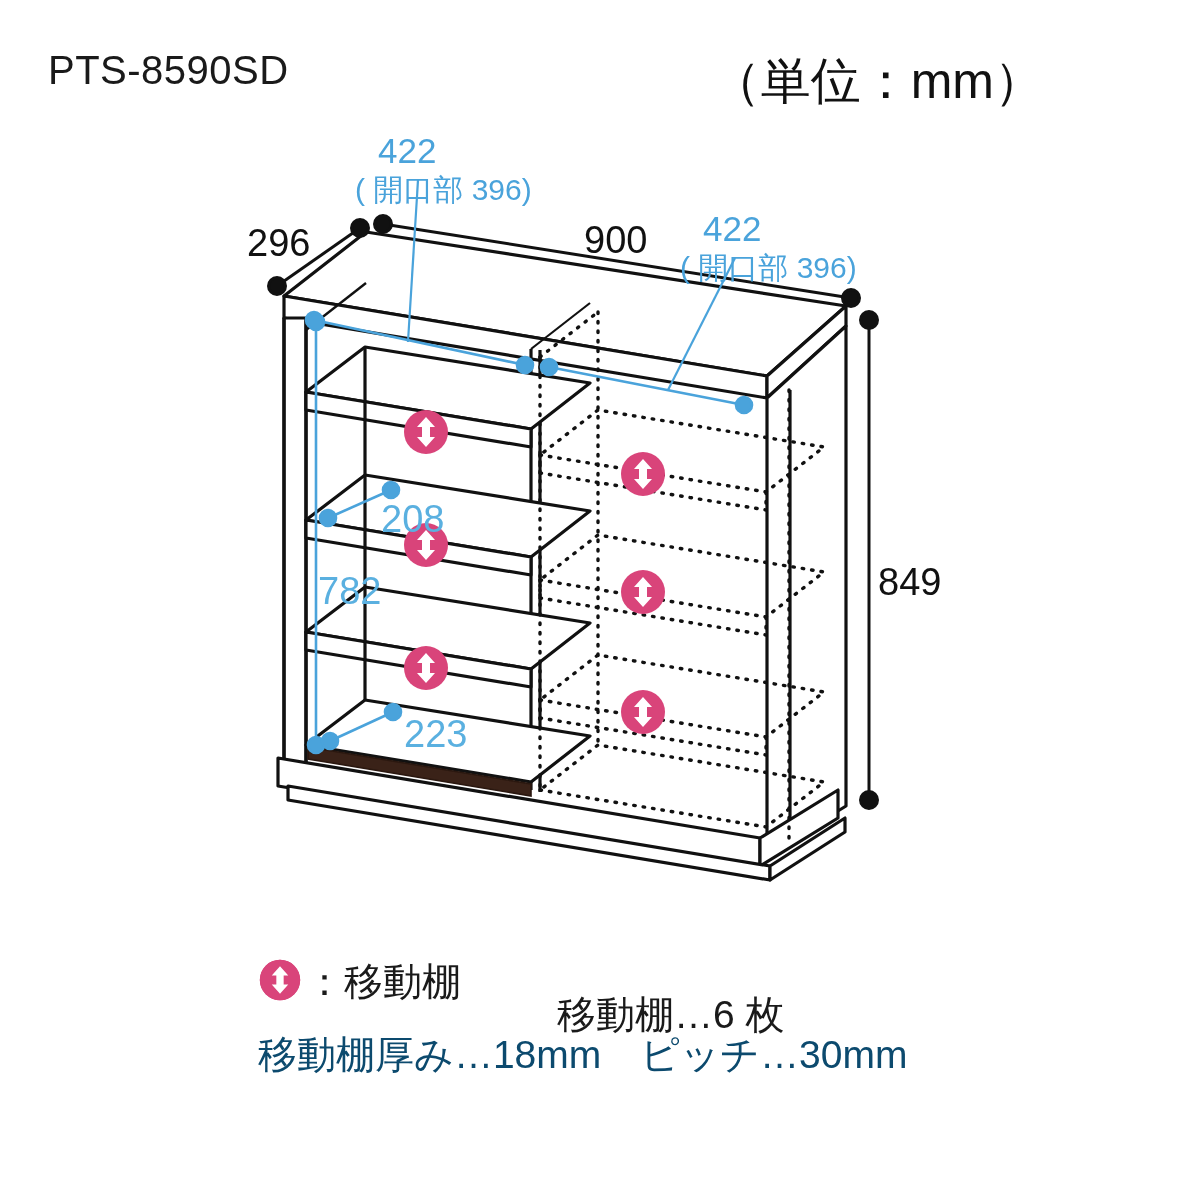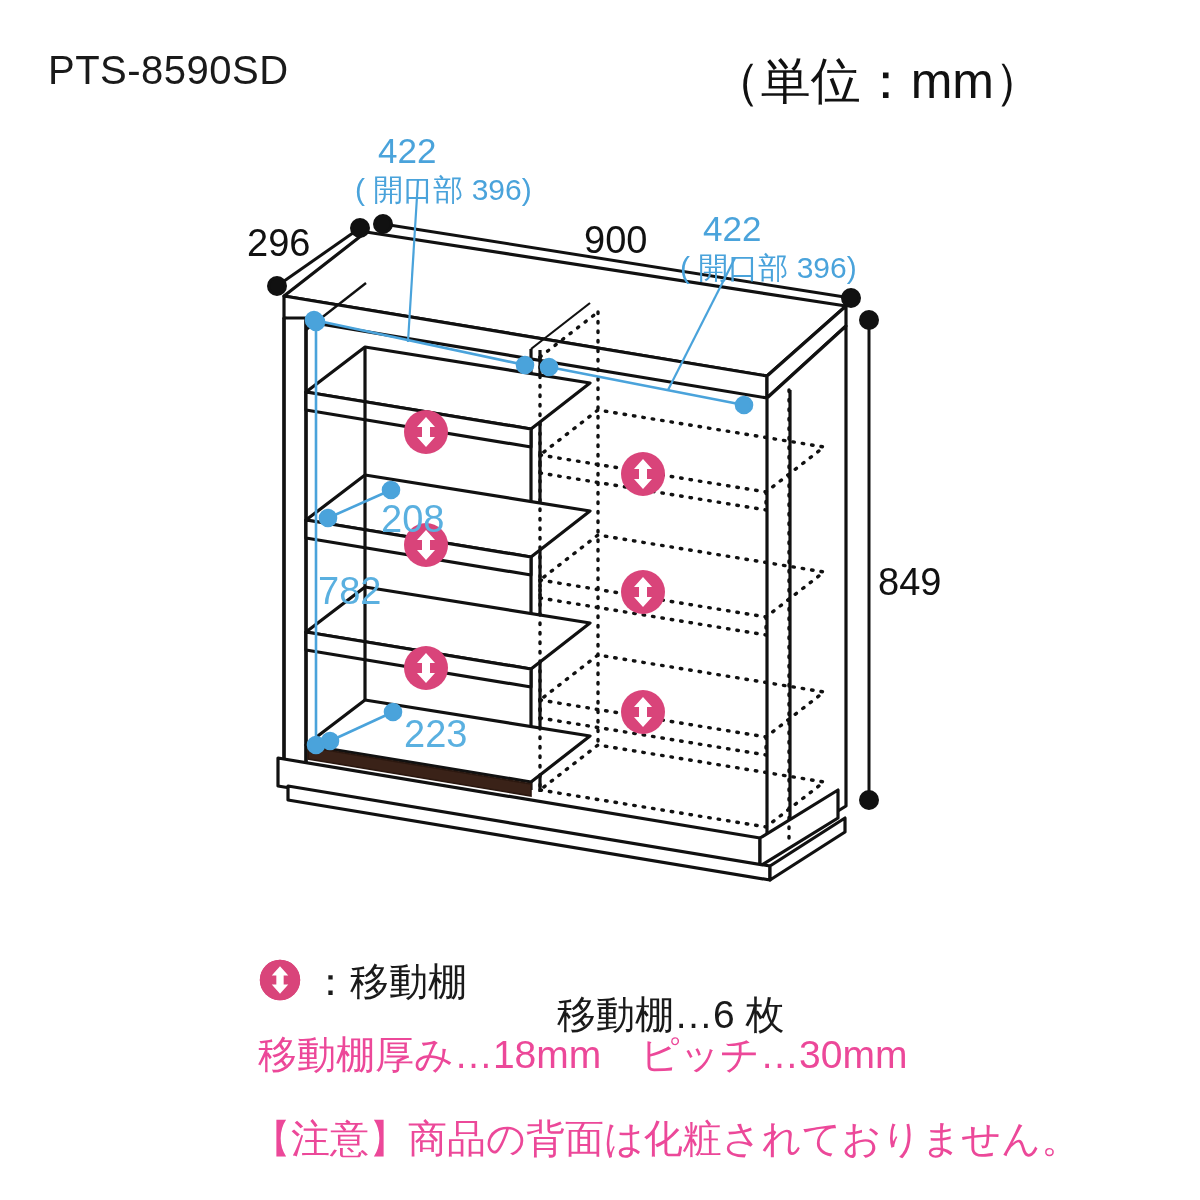--- a/index.html
+++ b/index.html
@@ -12,25 +12,25 @@
     overflow:hidden;
   }
   #sheet{position:relative;width:1084px;height:1200px;}
 
   .hdr{position:absolute;top:48px;}
   #model-code{left:48px;font-size:40px;letter-spacing:.5px;color:#1a1a1a;}
   #unit-note{right:40px;font-size:50px;color:#111;}
 
   svg#drawing{position:absolute;left:0;top:0;width:1200px;height:1200px;}
 
-  .legend{position:absolute;font-size:39px;color:#ec4899;white-space:pre;}
+  .legend{position:absolute;font-size:39px;color:#0c4a6e;white-space:pre;}
   #legend-row2{left:258px;top:1028px;}
   #legend-row3{left:252px;top:1112px;}
   #legend-icon-wrap{position:absolute;left:258px;top:958px;width:44px;height:44px;}
-  #legend-shelf-label{position:absolute;left:305px;top:955px;font-size:39px;margin-left:6px;}
+  #legend-shelf-label{position:absolute;left:305px;top:955px;font-size:39px;}
   #legend-count{position:absolute;left:557px;top:988px;font-size:39px;}
 </style>
 </head>
 <body>
 
 <div id="sheet">
 
   <div class="hdr" id="model-code">PTS-8590SD</div>
   <div class="hdr" id="unit-note">（単位：mm）</div>
 
@@ -192,15 +192,14 @@
     <circle cx="0" cy="0" r="22" fill="#d9447a"></circle>
     <path d="M0,-15 L9,-5 L4,-5 L4,5 L9,5 L0,15 L-9,5 L-4,5 L-4,-5 L-9,-5 Z" fill="#ffffff"></path>
   </svg>
 
   <div id="legend-shelf-label">：移動棚</div>
 
   <div id="legend-count">移動棚…6 枚</div>
 
   <div class="legend" id="legend-row2">移動棚厚み…18mm　ピッチ…30mm</div>
 
-  <div class="legend" id="legend-row3">【注意】商品の背面は化粧されておりません。</div>
 
 </div>
 
 </body></html>

